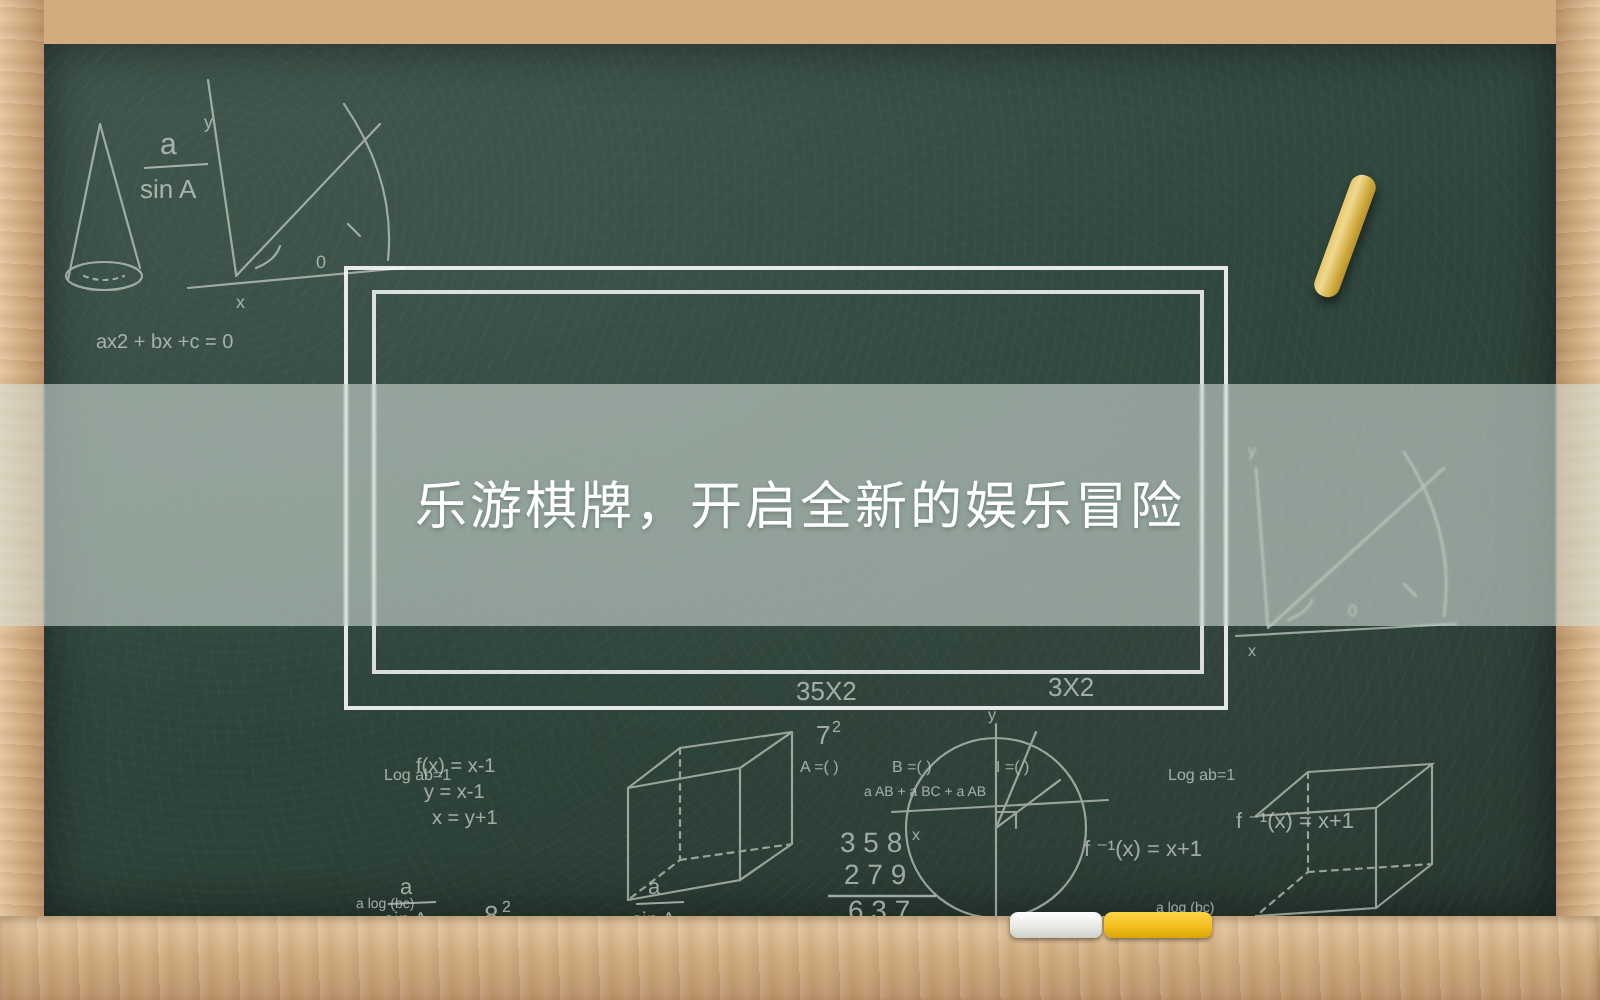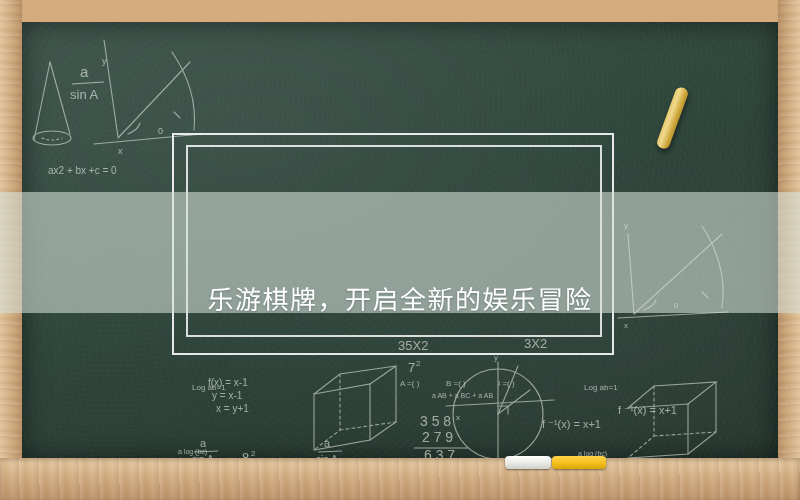--- a/index.html
+++ b/index.html
@@ -143,21 +143,21 @@
   }
 
   
   .banner-band {
     position: absolute;
     left: 0; right: 0;
     top: 192px;
     height: 121px;
     background: rgba(214,226,219,0.58);
     display: flex;
-    align-items: flex-end;
+    align-items: center;
     justify-content: center;
     backdrop-filter: blur(0.5px);
   }
 
   .banner-title {
     color: #ffffff;
     font-size: 26px;
     letter-spacing: 1.5px;
     font-weight: 400;
     white-space: nowrap;

